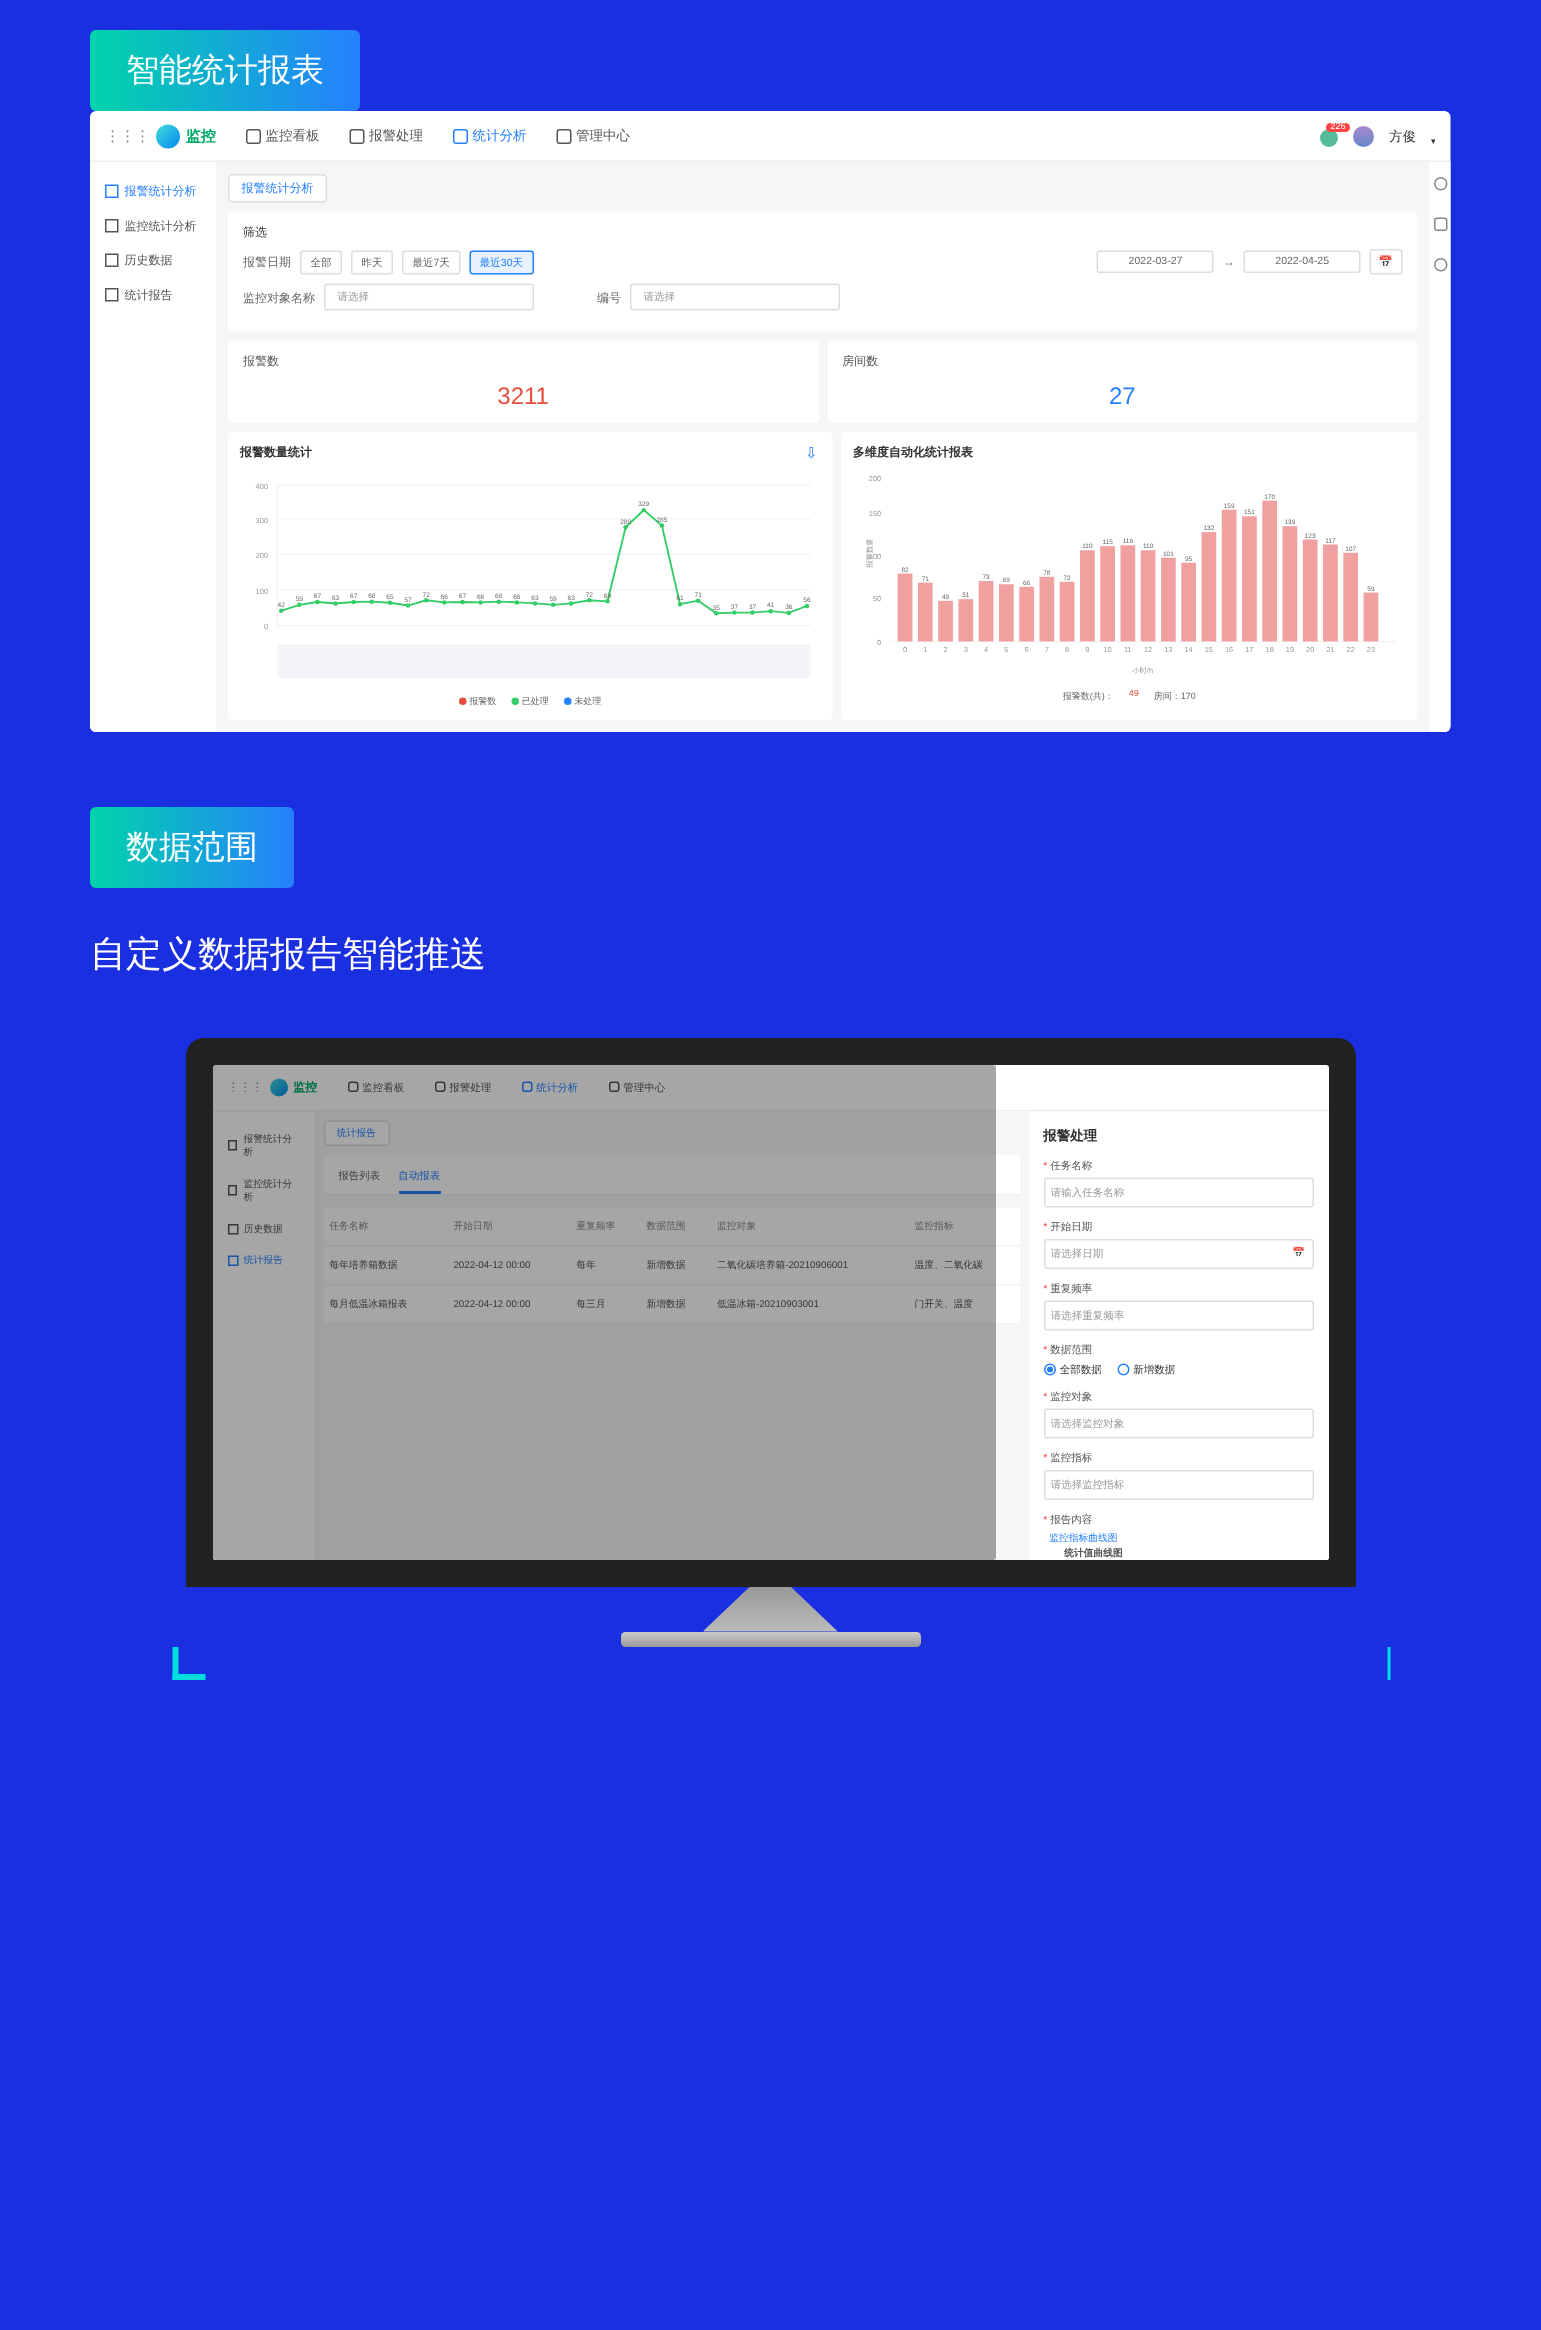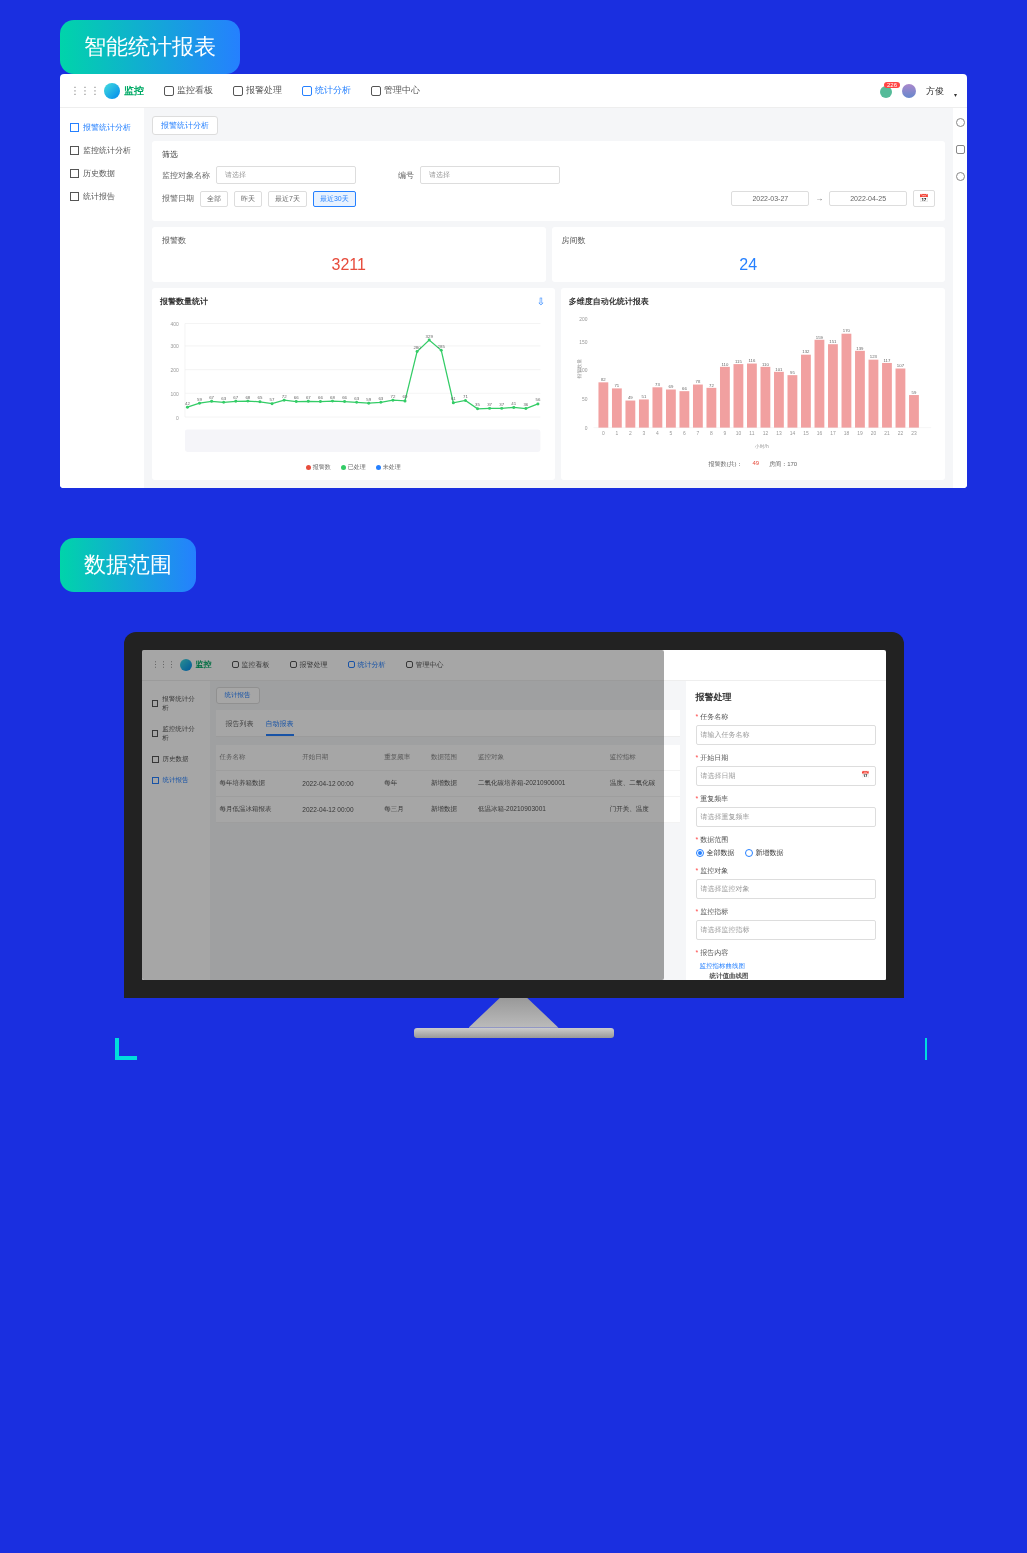--- a/index.html
+++ b/index.html
@@ -1,17 +1,17 @@
 <!DOCTYPE html>
 <html><head>
 <meta charset="utf-8">
 <style>
 *{box-sizing:border-box;margin:0;padding:0;font-family:-apple-system,"Microsoft YaHei",sans-serif}
 body{background:#1a2fe0;padding:20px 60px}
-.tag{display:inline-block;padding:12px 24px;background:linear-gradient(90deg,#00d4aa,#2580ff);color:#fff;font-size:22px;font-weight:500;border-radius:14px}
+.tag{display:inline-block;padding:12px 24px;background:linear-gradient(90deg,#00d4aa,#2580ff);color:#fff;font-size:22px;font-weight:500;border-radius:4px}
 .subtitle{color:#fff;font-size:24px;margin:28px 0 20px}
 .panel{background:#fff;border-radius:4px;overflow:hidden;font-size:9px;color:#333}
 .topbar{display:flex;align-items:center;padding:6px 10px;border-bottom:1px solid #eee;gap:4px}
 .logo{width:16px;height:16px;border-radius:50%;background:linear-gradient(135deg,#4dd,#08e);display:inline-block}
 .logo-txt{color:#0a6;font-weight:600;font-size:10px;margin-right:8px}
 .nav-item{padding:4px 8px;color:#555;display:flex;align-items:center;gap:3px}
 .nav-item.active{color:#2580ff}
 .nav-ico{width:10px;height:10px;border:1.5px solid currentColor;border-radius:2px;display:inline-block}
 .topbar-right{margin-left:auto;display:flex;align-items:flex-end;gap:10px}
 .bell{position:relative;width:12px;height:12px;background:#5b9;border-radius:50%}
@@ -132,48 +132,48 @@
             <span>统计报告</span>
           </div>
       </div>
 
       <div class="main">
         <span class="crumb">报警统计分析</span>
 
         <div class="filter">
           <div class="filter-title">筛选</div>
           <div class="filter-row">
-            <span>监控对象名称</span>
-            <span class="sel-input">请选择</span>
-            <span style="width:30px"></span>
-            <span>编号</span>
-            <span class="sel-input">请选择</span>
-          </div>
-          <div class="filter-row">
             <span>报警日期</span>
             <span class="chip">全部</span>
             <span class="chip">昨天</span>
             <span class="chip">最近7天</span>
             <span class="chip sel">最近30天</span>
             <span style="flex:1"></span>
             <span class="date-input">2022-03-27</span>
             <span>→</span>
             <span class="date-input">2022-04-25</span>
             <span style="border:1px solid #ddd;padding:3px 5px;border-radius:2px">📅</span>
           </div>
+          <div class="filter-row">
+            <span>监控对象名称</span>
+            <span class="sel-input">请选择</span>
+            <span style="width:30px"></span>
+            <span>编号</span>
+            <span class="sel-input">请选择</span>
+          </div>
         </div>
 
         <div class="stats">
           <div class="stat">
               <div class="stat-lbl">报警数</div>
               <div class="stat-val" style="color:#e74c3c">3211</div>
             </div>
           <div class="stat">
               <div class="stat-lbl">房间数</div>
-              <div class="stat-val" style="color:#2580ff">24</div>
+              <div class="stat-val" style="color:#2580ff">27</div>
             </div>
         </div>
 
         <div class="charts">
           <div class="chart c1">
             <span class="dl-ico">⇩</span>
             <div class="chart-title">报警数量统计</div>
             <svg viewBox="0 0 310 120">
               <g stroke="#eee" stroke-width="0.5">
                 <line x1="20" y1="10" x2="20" y2="85"></line>
@@ -369,20 +369,21 @@
         <span class="r-ico"></span>
         <span class="r-ico" style="border-radius:2px"></span>
         <span class="r-ico"></span>
       </div>
     </div>
   </div>
 </div>
 
 <div class="section" style="padding-bottom:40px">
   <div class="tag">数据范围</div>
+  <div class="subtitle">自定义数据报告智能推送</div>
 
   <div class="monitor">
     <div class="screen">
       <div class="topbar">
         <span style="font-size:8px;color:#888">⋮⋮⋮</span>
         <span class="logo" style="width:12px;height:12px"></span>
         <span class="logo-txt" style="font-size:8px">监控</span>
         <span class="nav-item" style="font-size:7px">
             <span class="nav-ico" style="width:7px;height:7px"></span>
             <span>监控看板</span>

